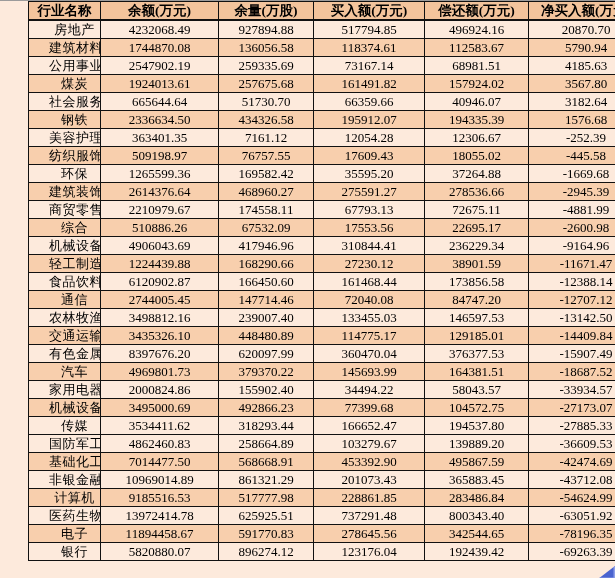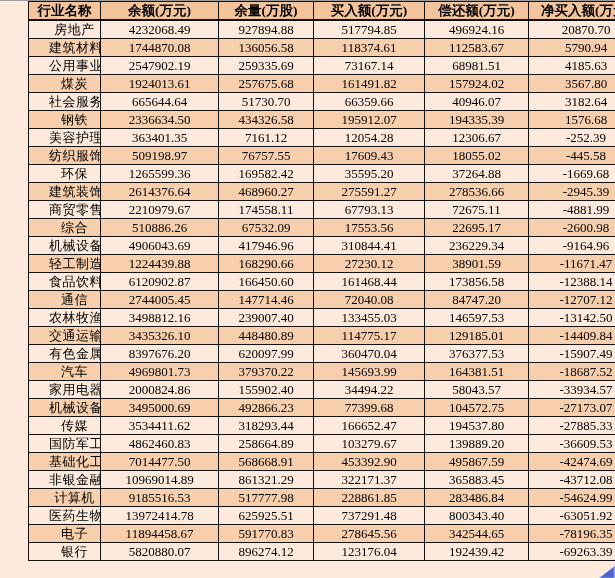--- a/index.html
+++ b/index.html
@@ -277,21 +277,21 @@
           <td>7014477.50</td>
           <td>568668.91</td>
           <td>453392.90</td>
           <td>495867.59</td>
           <td>-42474.69</td>
         </tr>
         <tr class="light">
           <td>非银金融</td>
           <td>10969014.89</td>
           <td>861321.29</td>
-          <td>322171.37</td>
+          <td>201073.43</td>
           <td>365883.45</td>
           <td>-43712.08</td>
         </tr>
         <tr class="dark">
           <td>计算机</td>
           <td>9185516.53</td>
           <td>517777.98</td>
           <td>228861.85</td>
           <td>283486.84</td>
           <td>-54624.99</td>

